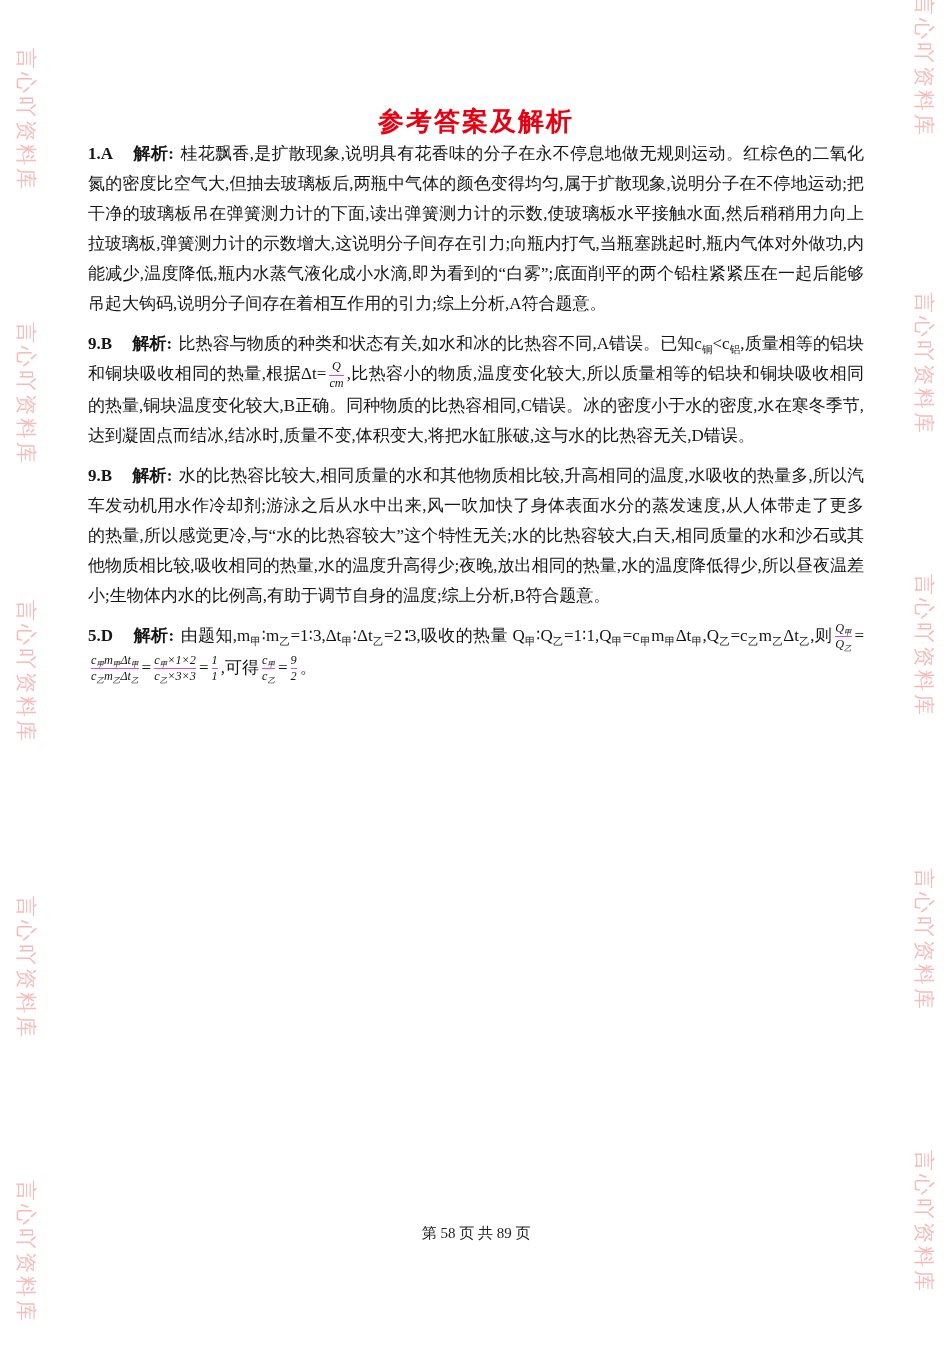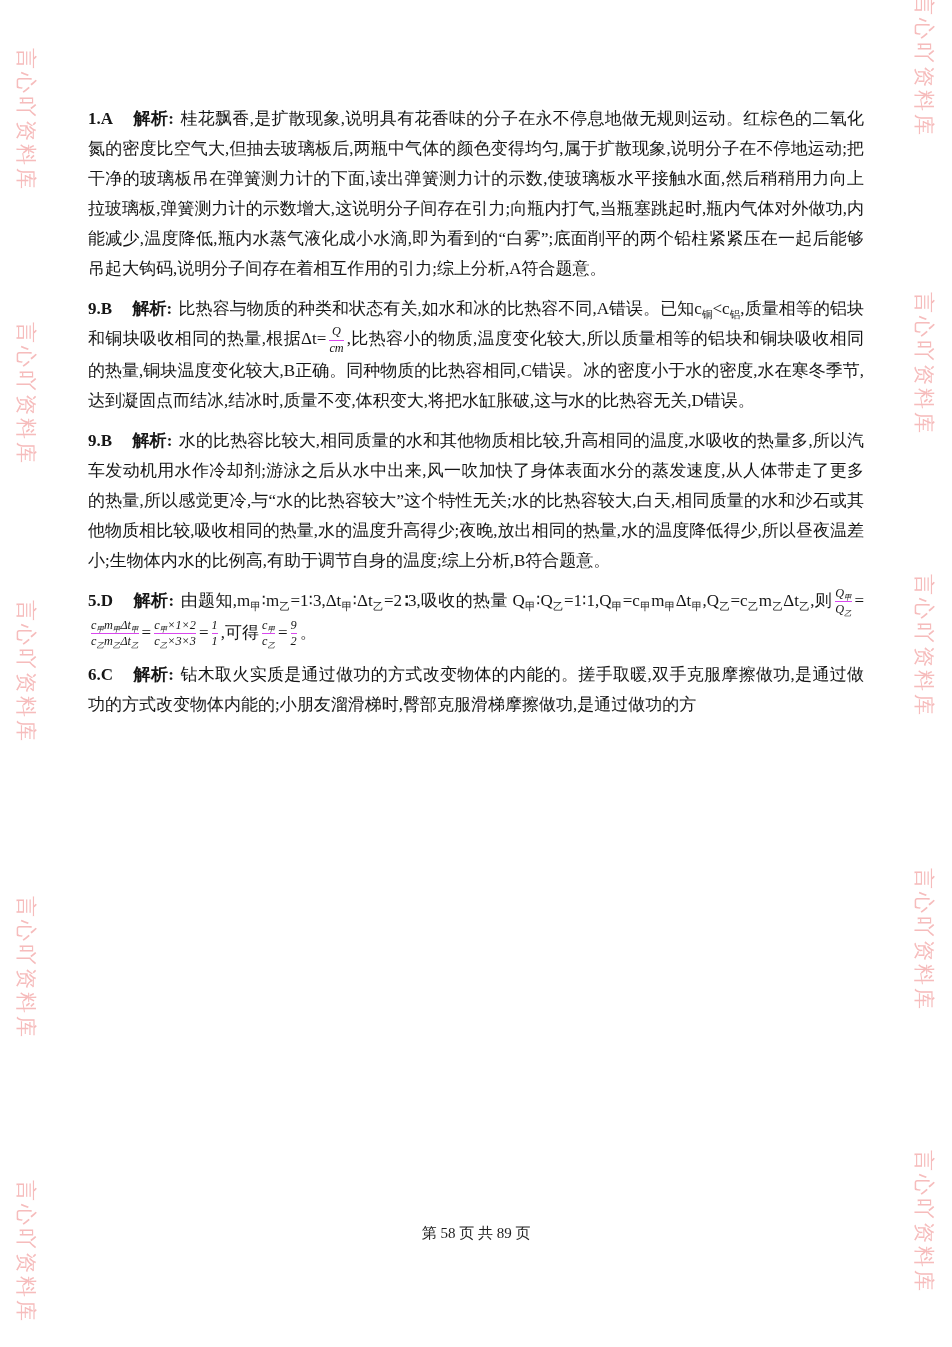--- a/index.html
+++ b/index.html
@@ -84,20 +84,21 @@
   <span class="wm" style="left:40px; top:896px;">言心吖资料库</span>
   <span class="wm" style="left:40px; top:1180px;">言心吖资料库</span>
 
   <span class="wm" style="left:938px; top:-6px;">言心吖资料库</span>
   <span class="wm" style="left:938px; top:292px;">言心吖资料库</span>
   <span class="wm" style="left:938px; top:574px;">言心吖资料库</span>
   <span class="wm" style="left:938px; top:868px;">言心吖资料库</span>
   <span class="wm" style="left:938px; top:1150px;">言心吖资料库</span>
 
   <div class="content">
+    <div class="main-title">参考答案及解析</div>
     <div class="answers">
   <p class="answer">
     <span class="num">1.A</span>
     <span class="label">解析:</span>
     <span class="body">桂花飘香,是扩散现象,说明具有花香味的分子在永不停息地做无规则运动。红棕色的二氧化氮的密度比空气大,但抽去玻璃板后,两瓶中气体的颜色变得均匀,属于扩散现象,说明分子在不停地运动;把干净的玻璃板吊在弹簧测力计的下面,读出弹簧测力计的示数,使玻璃板水平接触水面,然后稍稍用力向上拉玻璃板,弹簧测力计的示数增大,这说明分子间存在引力;向瓶内打气,当瓶塞跳起时,瓶内气体对外做功,内能减少,温度降低,瓶内水蒸气液化成小水滴,即为看到的“白雾”;底面削平的两个铅柱紧紧压在一起后能够吊起大钩码,说明分子间存在着相互作用的引力;综上分析,A符合题意。</span>
   </p>
 
   <p class="answer">
     <span class="num">9.B</span>
     <span class="label">解析:</span>
@@ -131,22 +132,17 @@
               <span class="fd">1</span>
             </span>,可得<span class="frac">
               <span class="fn">c<sub>甲</sub></span>
               <span class="fd">c<sub>乙</sub></span>
             </span>=<span class="frac">
               <span class="fn">9</span>
               <span class="fd">2</span>
             </span>。</span>
   </p>
 
-  <p class="answer">
-    <span class="num">6.C</span>
-    <span class="label">解析:</span>
-    <span class="body">钻木取火实质是通过做功的方式改变物体的内能的。搓手取暖,双手克服摩擦做功,是通过做功的方式改变物体内能的;小朋友溜滑梯时,臀部克服滑梯摩擦做功,是通过做功的方</span>
-  </p>
 </div>
   </div>
 
   <div class="footer">第 58 页 共 89 页</div>
 </div>
 
 </body></html>

